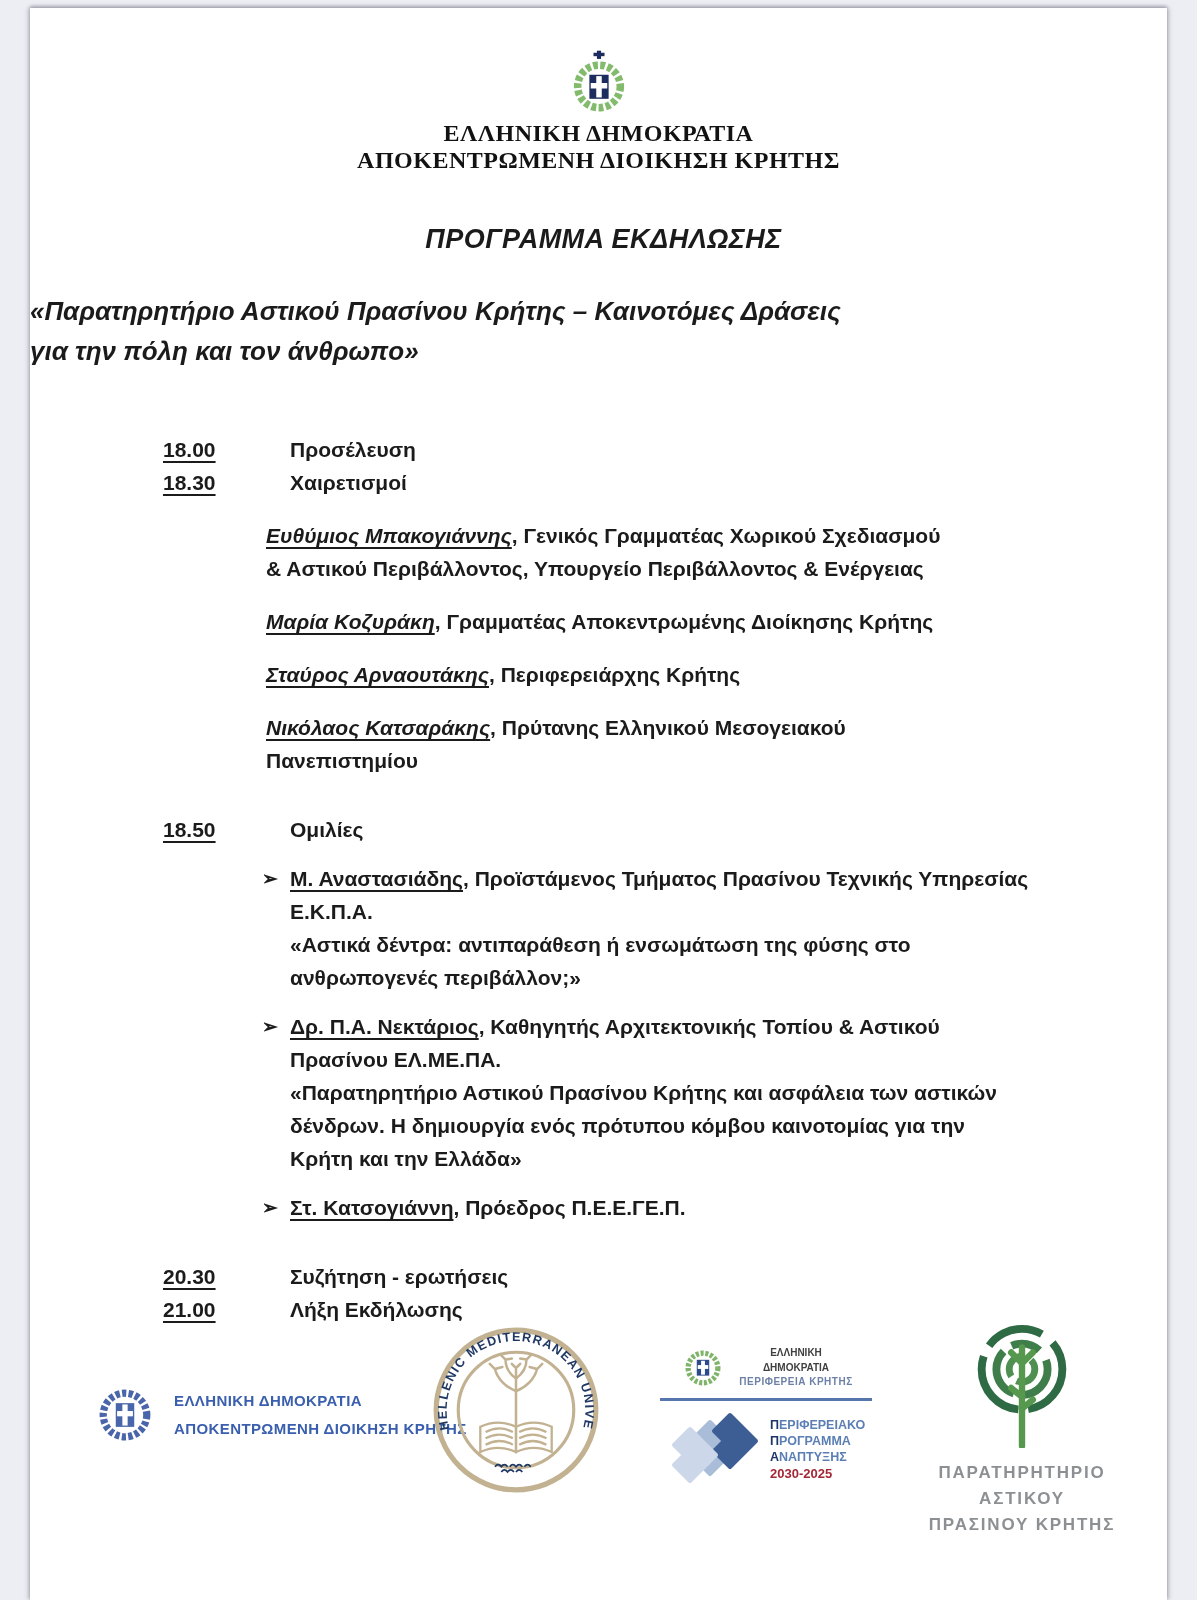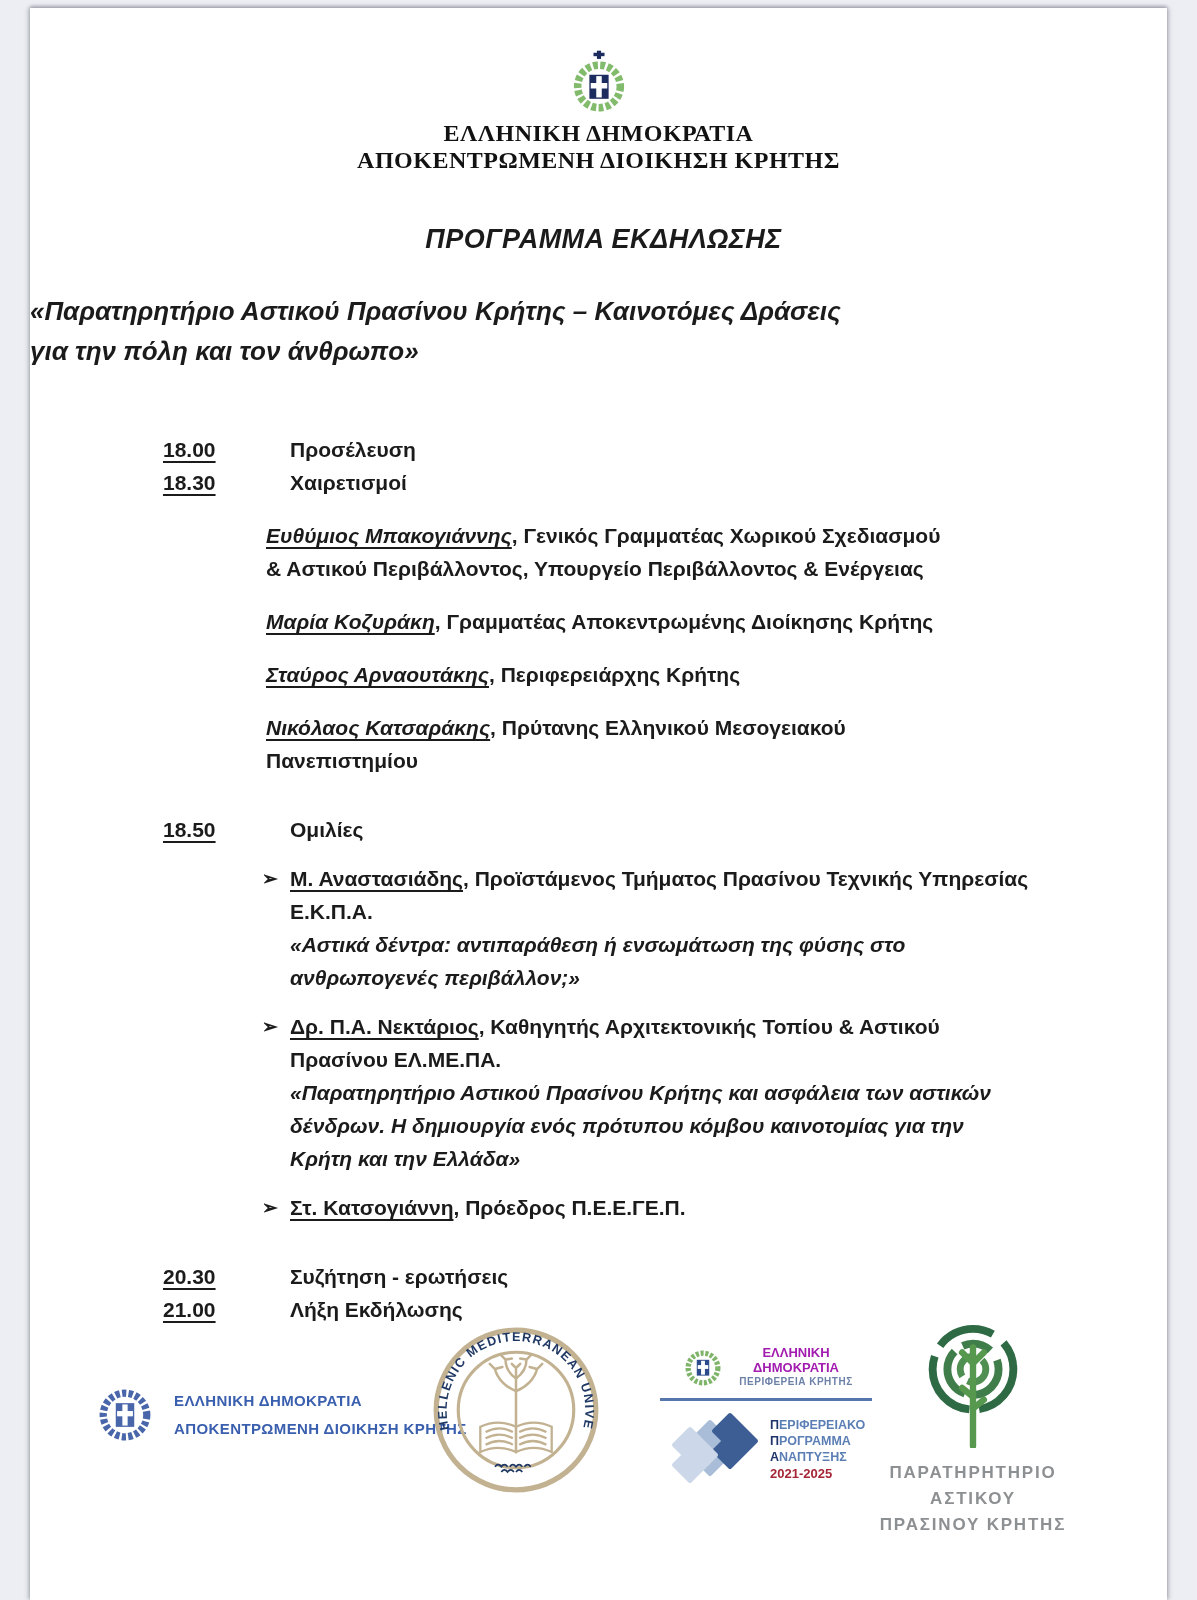--- a/index.html
+++ b/index.html
@@ -60,48 +60,48 @@
   }
   .sched-row { display: flex; }
   .time { width: 127px; flex: none; text-decoration: underline; text-underline-offset: 4px; }
   .greeter { margin-left: 103px; margin-top: 20px; max-width: 680px; }
   .greeter .name { font-style: italic; text-decoration: underline; text-underline-offset: 4px; }
   .talks-header { margin-top: 36px; }
   .talk { display: flex; margin-left: 99px; margin-top: 16px; }
   .talk .bullet { width: 28px; flex: none; font-size: 19px; }
   .talk-body { max-width: 740px; }
   .talk .speaker { text-decoration: underline; text-underline-offset: 4px; }
-  .talk-title { font-style: italic; }
+  .talk-title { }
   .end-rows { margin-top: 36px; }
 
   
   .footer { position: absolute; left: 0; top: 1312px; width: 100%; height: 200px; }
 
   .logo-admin { position: absolute; left: 62px; top: 62px; display: flex; align-items: center; }
   .logo-admin svg { width: 66px; height: 66px; flex: none; }
   .logo-admin .txt { margin-left: 16px; color: #3a5fae; font-weight: bold; font-size: 15px; line-height: 28px; letter-spacing: 0.4px; }
 
   .logo-hmu { position: absolute; left: 402px; top: 6px; }
   .logo-hmu svg { width: 168px; height: 168px; }
 
   .logo-region { position: absolute; left: 630px; top: 24px; width: 212px; }
   .region-top { display: flex; align-items: center; justify-content: center; }
   .region-top svg { width: 48px; height: 46px; flex: none; }
   .region-top .txt { margin-left: 12px; text-align: center; }
-  .region-top .t1 { color: #a21caf; font-weight: bold; font-size: 13px; line-height: 15px; }
+  .region-top .t1 { color: #404040; font-weight: bold; font-size: 10px; line-height: 15px; }
   .region-top .t2 { color: #6c80a8; font-weight: bold; font-size: 10px; line-height: 14px; letter-spacing: 0.5px; }
   .region-divider { height: 3px; background: #5577ad; margin: 8px 0 6px 0; }
   .region-bottom { display: flex; align-items: center; }
   .region-bottom svg { width: 104px; height: 84px; flex: none; }
   .region-bottom .txt { margin-left: 6px; font-size: 12.5px; line-height: 16px; font-weight: bold; }
   .region-bottom .initial { color: #1f3468; }
   .region-bottom .rest { color: #5b7fb5; }
   .region-bottom .years { color: #a52736; font-size: 13px; margin-top: 1px; }
 
-  .logo-obs { position: absolute; left: 823px; top: 0; width: 240px; text-align: center; }
+  .logo-obs { position: absolute; left: 872px; top: 0; width: 240px; text-align: center; }
   .logo-obs svg { width: 120px; height: 128px; }
   .logo-obs .txt { margin-top: 8px; color: #8d9092; font-weight: bold; font-size: 17px; line-height: 26px; letter-spacing: 1.8px; }
 </style>
 </head>
 <body>
 
 <div class="page">
 
   <div class="doc-header">
     <div class="emblem-top">
@@ -249,21 +249,21 @@
           <g stroke-linejoin="round">
             <path fill="#a9bdd8" stroke="#a9bdd8" stroke-width="4" transform="translate(22,9)" d="M28 2 L54 28 L28 54 L12 38 L22 28 L12 18 Z"></path>
             <path fill="#3d5e95" stroke="#3d5e95" stroke-width="4" transform="translate(42,2)" d="M28 2 L54 28 L28 54 L12 38 L22 28 L12 18 Z"></path>
             <path fill="#ccd8e9" stroke="#ccd8e9" stroke-width="4" transform="translate(2,16)" d="M28 2 L54 28 L28 54 L12 38 L22 28 L12 18 Z"></path>
           </g>
         </svg>
         <div class="txt">
           <div><span class="initial">Π</span><span class="rest">ΕΡΙΦΕΡΕΙΑΚΟ</span></div>
           <div><span class="initial">Π</span><span class="rest">ΡΟΓΡΑΜΜΑ</span></div>
           <div><span class="initial">Α</span><span class="rest">ΝΑΠΤΥΞΗΣ</span></div>
-          <div class="years">2021-2025</div>
+          <div class="years">2030-2025</div>
         </div>
       </div>
     </div>
 
     <div class="logo-obs">
       <svg viewBox="0 0 120 130">
         <g fill="none">
           <circle cx="60" cy="50" r="41" stroke="#2e6b44" stroke-width="8" stroke-dasharray="58 10 74 12 60 14"></circle>
           <circle cx="60" cy="50" r="26" stroke="#3f7d4b" stroke-width="8" stroke-dasharray="40 9 52 10 30 12"></circle>
           <circle cx="60" cy="50" r="13" stroke="#4f8f52" stroke-width="7" stroke-dasharray="26 7 30 8"></circle>

